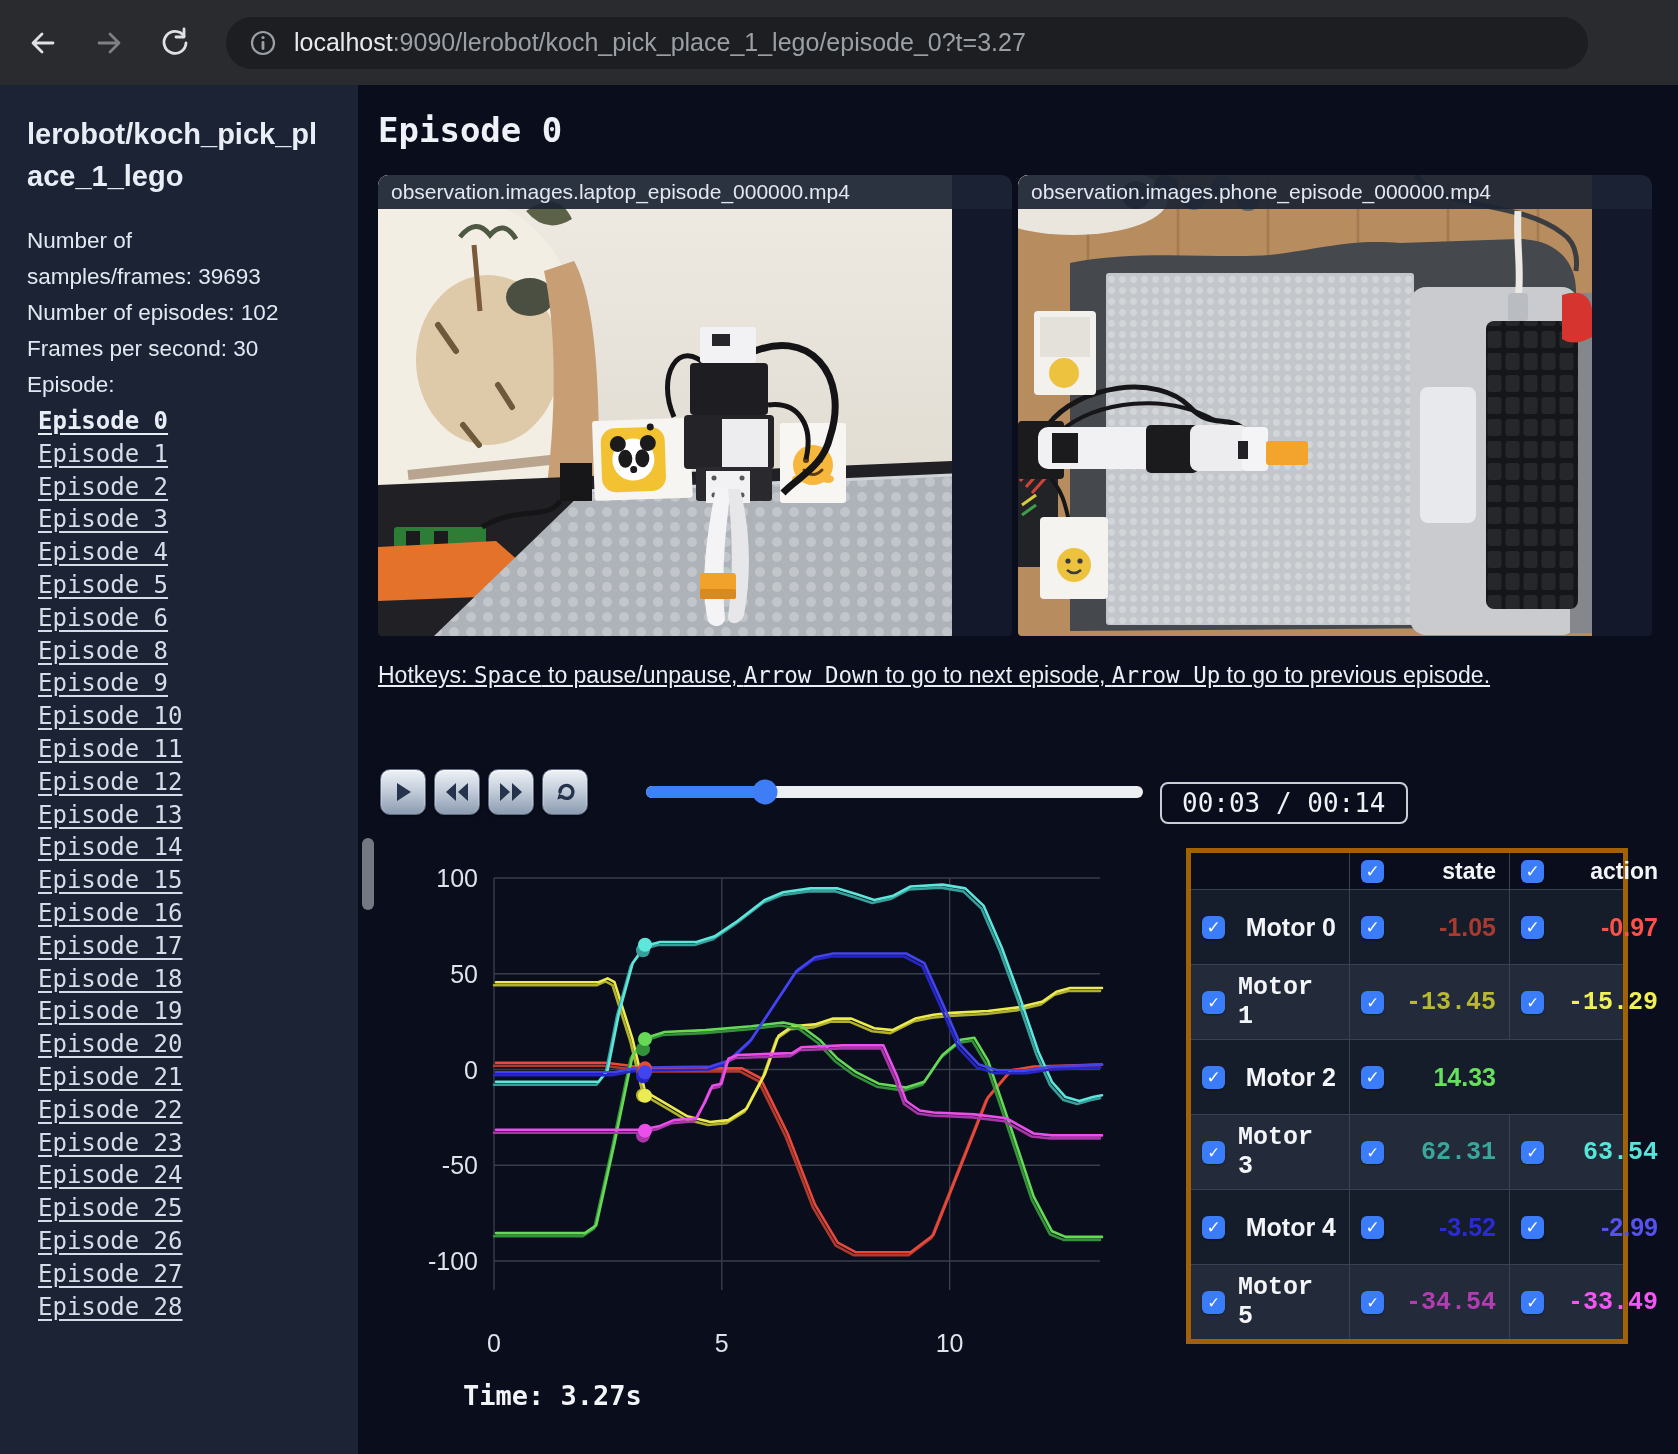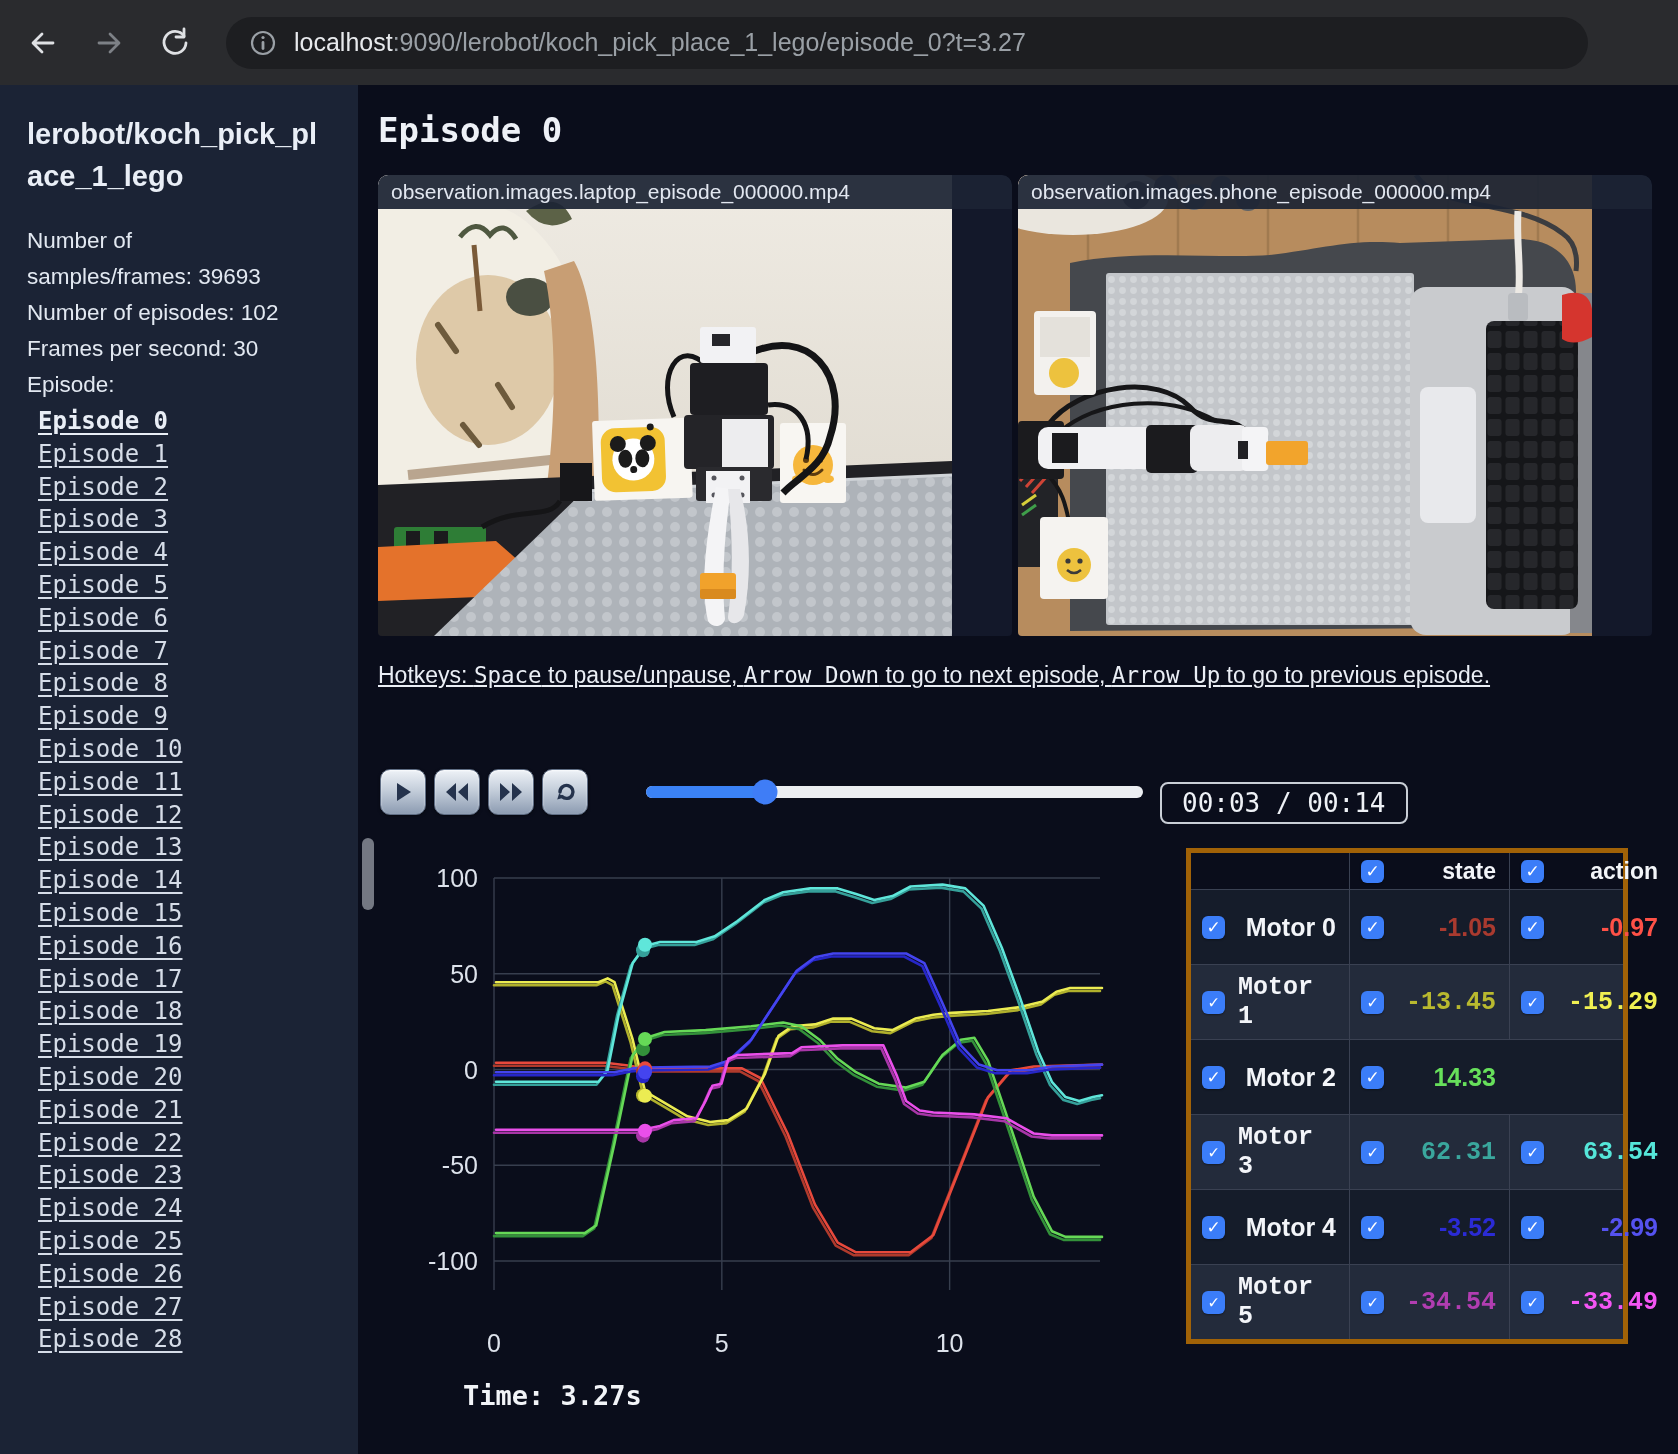--- a/index.html
+++ b/index.html
@@ -117,21 +117,20 @@
       <div class="stat-line">Episode:</div>
     </div>
   <div class="episode-list" id="episode-list">
       <a class="ep-link sel">Episode 0</a>
       <a class="ep-link">Episode 1</a>
       <a class="ep-link">Episode 2</a>
       <a class="ep-link">Episode 3</a>
       <a class="ep-link">Episode 4</a>
       <a class="ep-link">Episode 5</a>
       <a class="ep-link">Episode 6</a>
-      <a class="ep-link">Episode 7</a>
       <a class="ep-link">Episode 8</a>
       <a class="ep-link">Episode 9</a>
       <a class="ep-link">Episode 10</a>
       <a class="ep-link">Episode 11</a>
       <a class="ep-link">Episode 12</a>
       <a class="ep-link">Episode 13</a>
       <a class="ep-link">Episode 14</a>
       <a class="ep-link">Episode 15</a>
       <a class="ep-link">Episode 16</a>
       <a class="ep-link">Episode 17</a>

